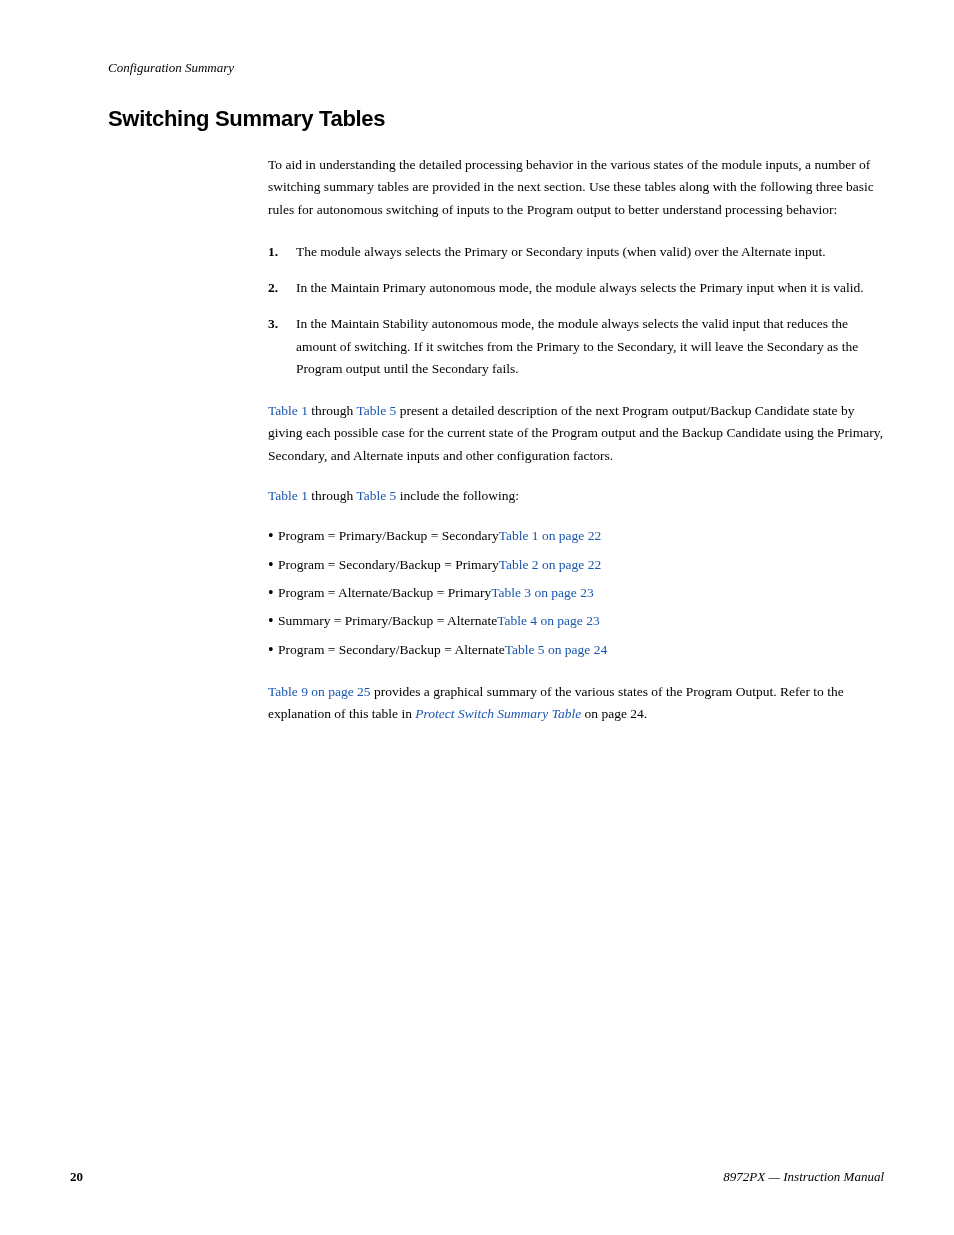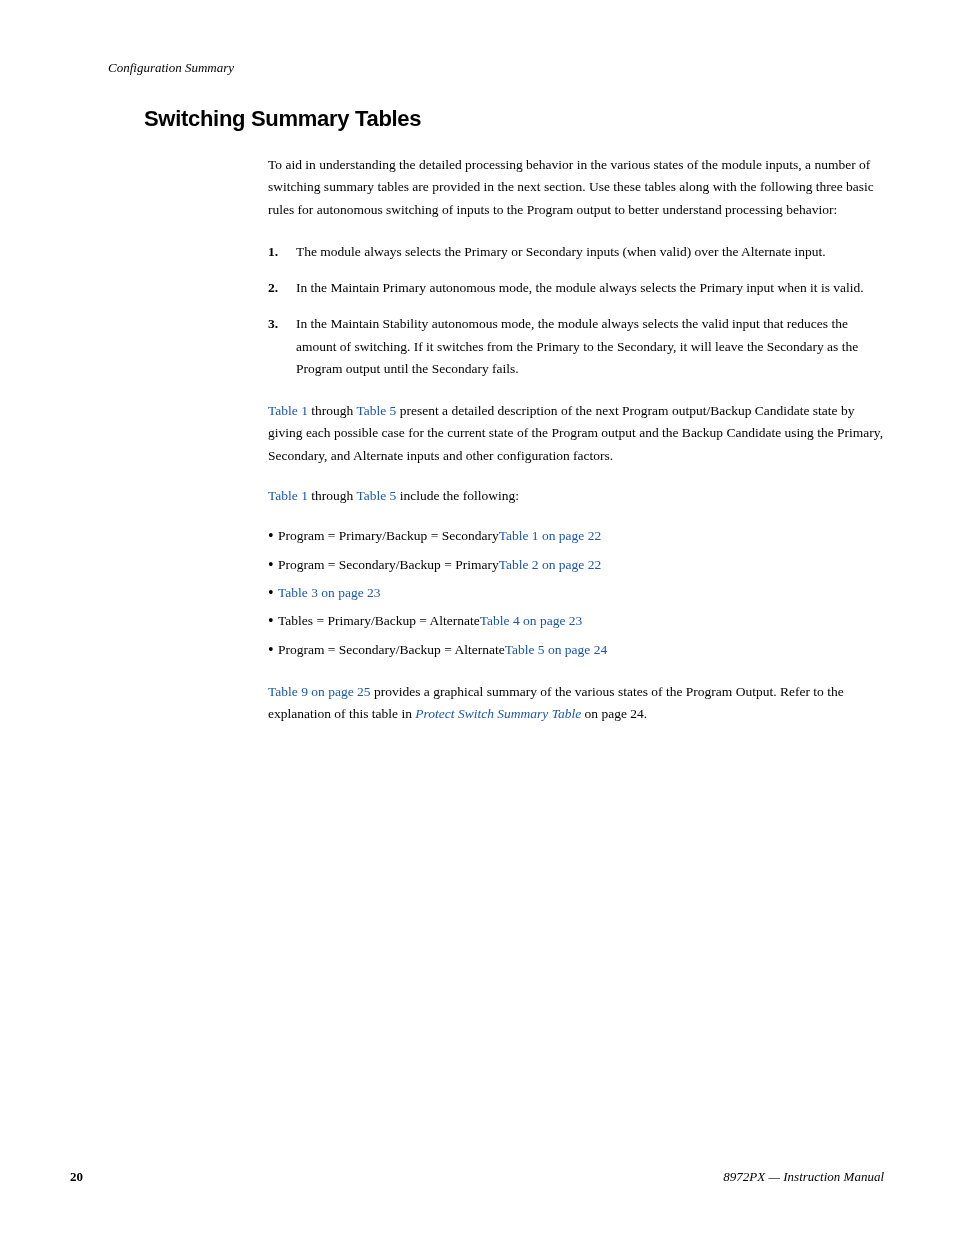--- a/index.html
+++ b/index.html
@@ -33,21 +33,20 @@
       margin-bottom: 30px;
     }
 
     .section-title {
       font-family: 'Arial Black', Arial, sans-serif;
       font-weight: 900;
       font-size: 22px;
       color: #000;
       margin-bottom: 22px;
       letter-spacing: -0.3px;
-      margin-left: 36px;
     }
 
     .content-area {
       margin-left: 160px;
       max-width: 620px;
     }
 
     .intro-paragraph {
       font-size: 13.5px;
       line-height: 1.65;
@@ -185,24 +184,25 @@
     <ul class="bullet-list">
       <li>
         <span>Program = Primary/Backup = Secondary </span>
         <a class="link-text" href="#">Table 1 on page 22</a>
       </li>
       <li>
         <span>Program = Secondary/Backup = Primary </span>
         <a class="link-text" href="#">Table 2 on page 22</a>
       </li>
       <li>
+        <span>Program = Alternate/Backup = Primary </span>
         <a class="link-text" href="#">Table 3 on page 23</a>
       </li>
       <li>
-        <span>Tables = Primary/Backup = Alternate </span>
+        <span>Summary = Primary/Backup = Alternate </span>
         <a class="link-text" href="#">Table 4 on page 23</a>
       </li>
       <li>
         <span>Program = Secondary/Backup = Alternate </span>
         <a class="link-text" href="#">Table 5 on page 24</a>
       </li>
     </ul>
 
     <p class="paragraph">
       <a class="link-text" href="#">Table 9 on page 25</a>

